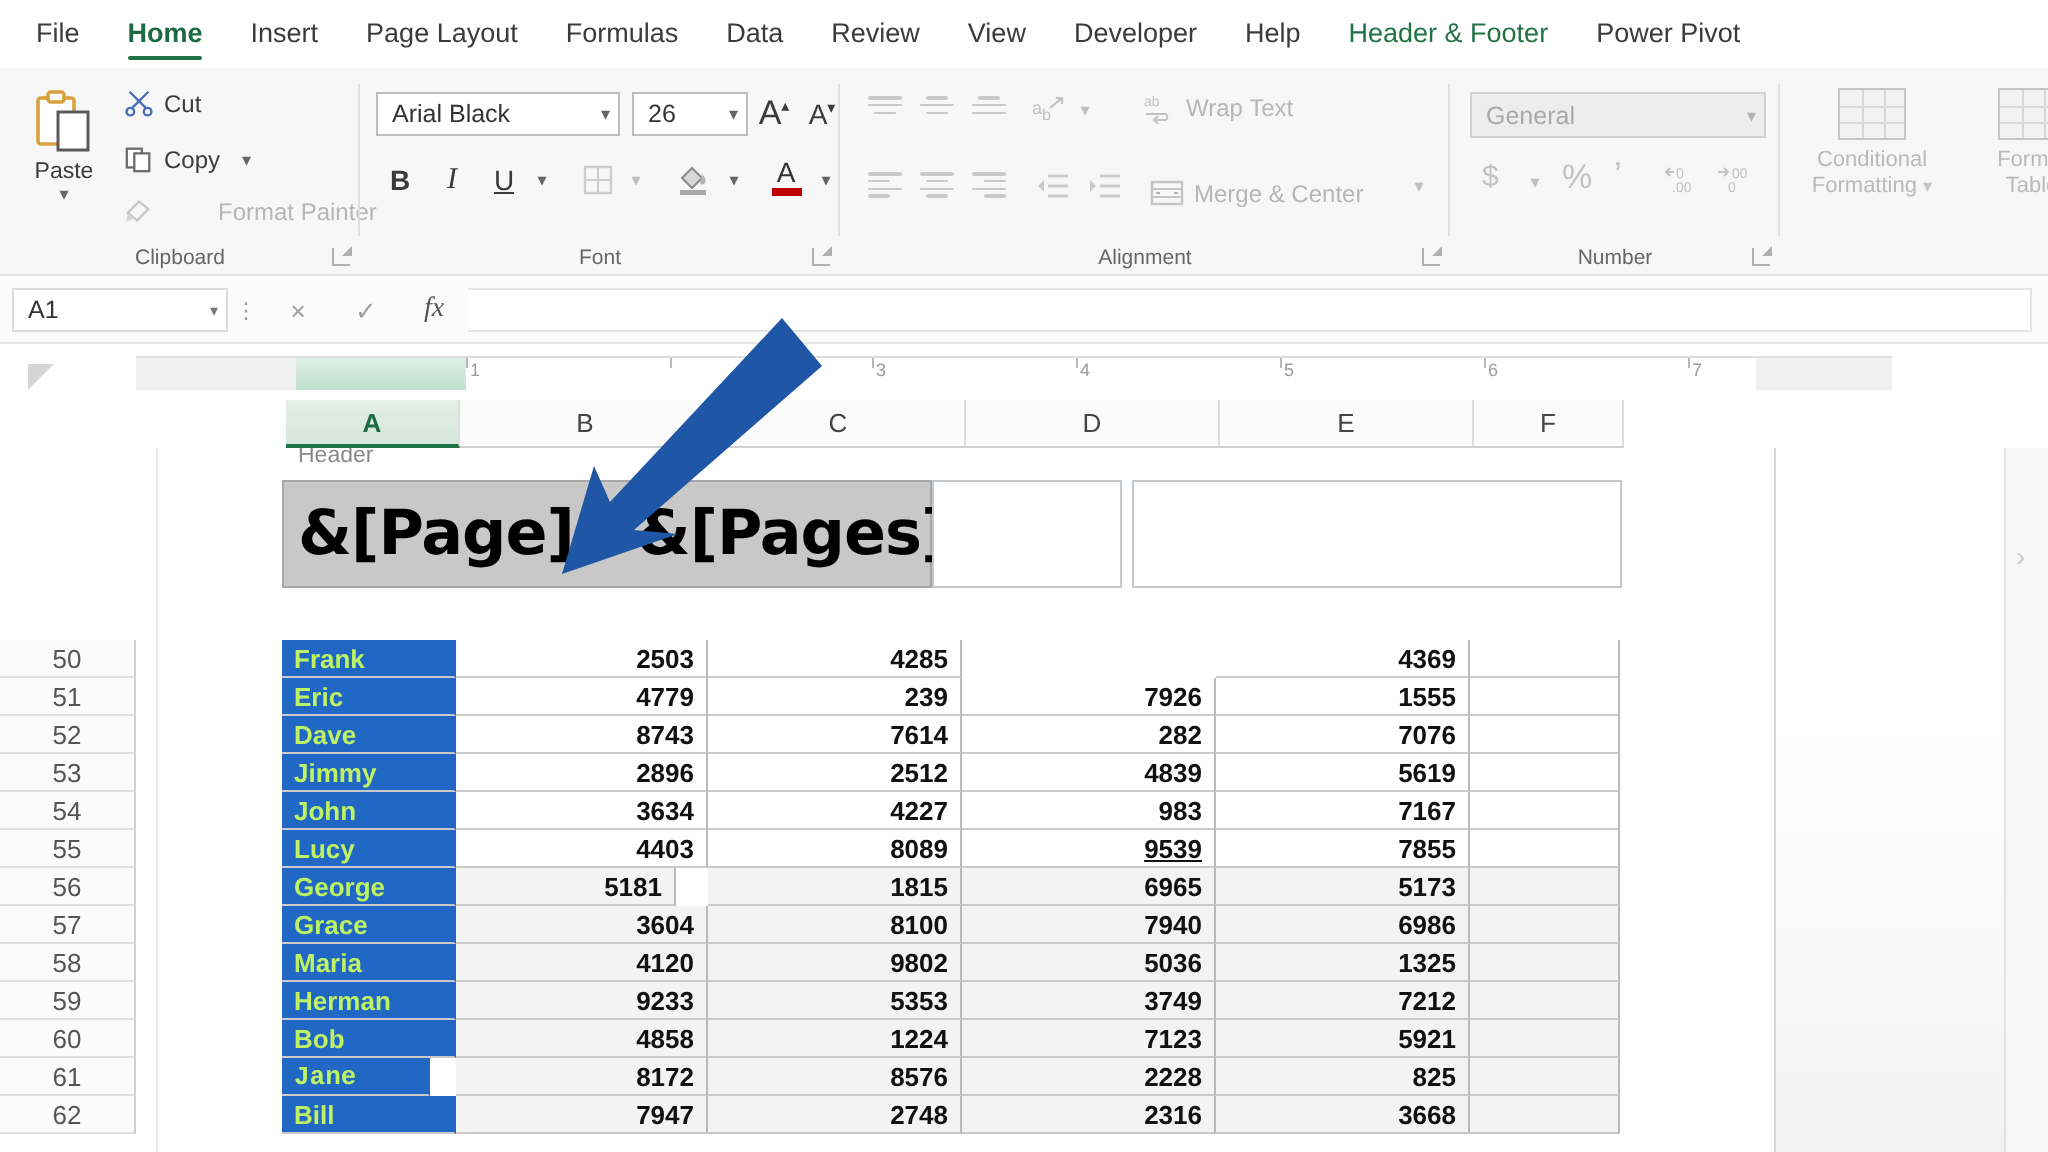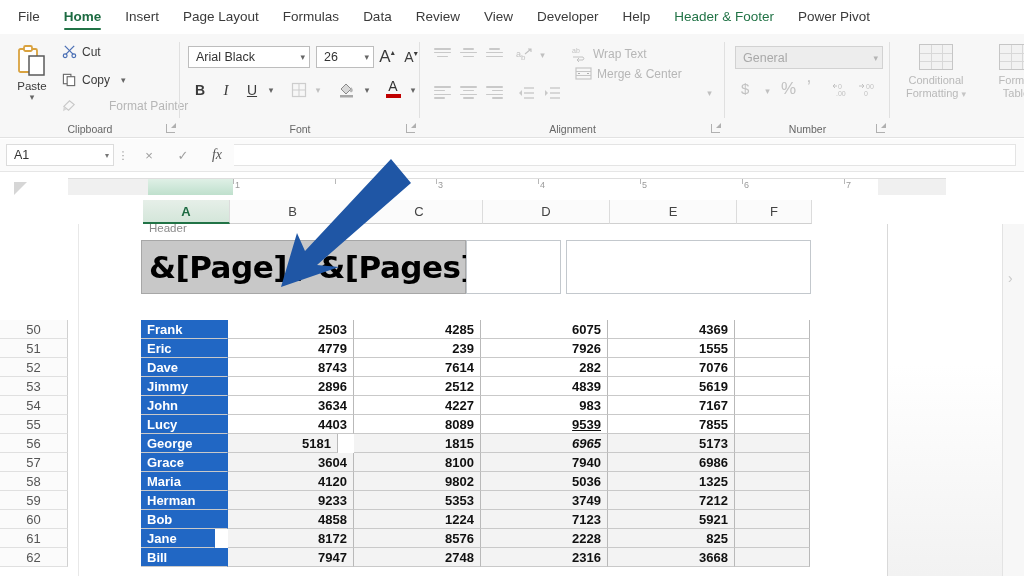--- a/index.html
+++ b/index.html
@@ -199,21 +199,21 @@
   
   .grid { position:absolute; left:0; top:74px; width:100%; }
   .drow { position:absolute; left:0; width:100%; height:19px; }
   .dcell {
     position:absolute; top:0; height:19px; font-size:13px; color:#111;
     display:flex; align-items:center;
     border-right:1px solid #b9b9b9; border-bottom:1px solid #c9c9c9;
     background:#fff; overflow:hidden;
   }
   .dcell.name {
-    background:#2167c4; color:#ffffff; font-weight:bold; justify-content:flex-start;
+    background:#2167c4; color:#bef264; font-weight:bold; justify-content:flex-start;
     padding-left:6px; border-right:1px solid #2167c4;
   }
   .dcell.num { justify-content:flex-end; padding-right:6px; font-weight:bold; }
   .dcell.blank { border-right:1px solid #b9b9b9; }
   .shade { background:#f3f3f3; }
 
   .rightpanel {
     position:absolute; right:0; top:0; bottom:0; width:22px;
     background:#f7f7f7; border-left:1px solid #e3e3e3;
   }
@@ -443,21 +443,21 @@
         <span>
           <svg width="17" height="14" viewBox="0 0 17 14">
             <line x1="6" y1="2" x2="16" y2="2" stroke="#c9c9c9" stroke-width="1.4"></line>
             <line x1="6" y1="7" x2="16" y2="7" stroke="#c9c9c9" stroke-width="1.4"></line>
             <line x1="6" y1="12" x2="16" y2="12" stroke="#c9c9c9" stroke-width="1.4"></line>
             <path d="M1 4 L4 7 L1 10z" fill="#c9c9c9"></path>
           </svg>
         </span>
       </div>
 
-      <div class="cmd dis" style="left:155px; top:32px;">
+      <div class="cmd dis" style="left:155px; top:55px;">
         <span>
           <svg width="17" height="15" viewBox="0 0 17 15">
             <rect x="1" y="2" width="15" height="11" fill="none" stroke="#c6c6c6" stroke-width="1.2"></rect>
             <line x1="1" y1="5.5" x2="16" y2="5.5" stroke="#c6c6c6" stroke-width="1"></line>
             <line x1="1" y1="9.5" x2="16" y2="9.5" stroke="#c6c6c6" stroke-width="1"></line>
             <path d="M5 7.5 L3 7.5 M12 7.5 L14 7.5" stroke="#b0b0b0" stroke-width="1"></path>
           </svg>
         </span>
         <span>Merge &amp; Center</span>
       </div>
@@ -614,21 +614,20 @@
         <div class="hbox" style="left:487px; width:245px;">
           <div class="htext"></div>
         </div>
 
         <div class="grid">
 
           <div class="drow" style="top:22px;">
             <div class="dcell name" style="left:62px; width:87px;">Frank</div>
             <div class="dcell num" style="left:149px; width:126px;">2503</div>
             <div class="dcell num" style="left:275px; width:127px;">4285</div>
-            <div class="dcell num" style="left:402px; width:127px;">6075</div>
             <div class="dcell num" style="left:529px; width:127px;">4369</div>
             <div class="dcell blank" style="left:656px; width:75px;"></div>
           </div>
 
           <div class="drow" style="top:41px;">
             <div class="dcell name" style="left:62px; width:87px;">Eric</div>
             <div class="dcell num" style="left:149px; width:126px;">4779</div>
             <div class="dcell num" style="left:275px; width:127px;">239</div>
             <div class="dcell num" style="left:402px; width:127px;">7926</div>
             <div class="dcell num" style="left:529px; width:127px;">1555</div>
@@ -668,21 +667,21 @@
             <div class="dcell num" style="left:275px; width:127px;">8089</div>
             <div class="dcell num" style="left:402px; width:127px;text-decoration:underline;">9539</div>
             <div class="dcell num" style="left:529px; width:127px;">7855</div>
             <div class="dcell blank" style="left:656px; width:75px;"></div>
           </div>
 
           <div class="drow" style="top:136px;">
             <div class="dcell name" style="left:62px; width:87px;">George</div>
             <div class="dcell num shade" style="left:149px; width:110px;">5181</div>
             <div class="dcell num shade" style="left:275px; width:127px;">1815</div>
-            <div class="dcell num shade" style="left:402px; width:127px;font-style:italic;">6965</div>
+            <div class="dcell num shade" style="left:402px; width:127px;">6965</div>
             <div class="dcell num shade" style="left:529px; width:127px;">5173</div>
             <div class="dcell blank shade" style="left:656px; width:75px;"></div>
           </div>
 
           <div class="drow" style="top:155px;">
             <div class="dcell name" style="left:62px; width:87px;">Grace</div>
             <div class="dcell num shade" style="left:149px; width:126px;">3604</div>
             <div class="dcell num shade" style="left:275px; width:127px;">8100</div>
             <div class="dcell num shade" style="left:402px; width:127px;">7940</div>
             <div class="dcell num shade" style="left:529px; width:127px;">6986</div>
@@ -710,21 +709,21 @@
           <div class="drow" style="top:212px;">
             <div class="dcell name" style="left:62px; width:87px;">Bob</div>
             <div class="dcell num shade" style="left:149px; width:126px;">4858</div>
             <div class="dcell num shade" style="left:275px; width:127px;">1224</div>
             <div class="dcell num shade" style="left:402px; width:127px;">7123</div>
             <div class="dcell num shade" style="left:529px; width:127px;">5921</div>
             <div class="dcell blank shade" style="left:656px; width:75px;"></div>
           </div>
 
           <div class="drow" style="top:231px;">
-            <div class="dcell name" style="left:62px; width:74px;">Jane</div>
+            <div class="dcell name" style="left:62px; width:74px;font-family:Liberation Mono, monospace;">Jane</div>
             <div class="dcell num shade" style="left:149px; width:126px;">8172</div>
             <div class="dcell num shade" style="left:275px; width:127px;">8576</div>
             <div class="dcell num shade" style="left:402px; width:127px;">2228</div>
             <div class="dcell num shade" style="left:529px; width:127px;">825</div>
             <div class="dcell blank shade" style="left:656px; width:75px;"></div>
           </div>
 
           <div class="drow" style="top:250px;">
             <div class="dcell name" style="left:62px; width:87px;">Bill</div>
             <div class="dcell num shade" style="left:149px; width:126px;">7947</div>

